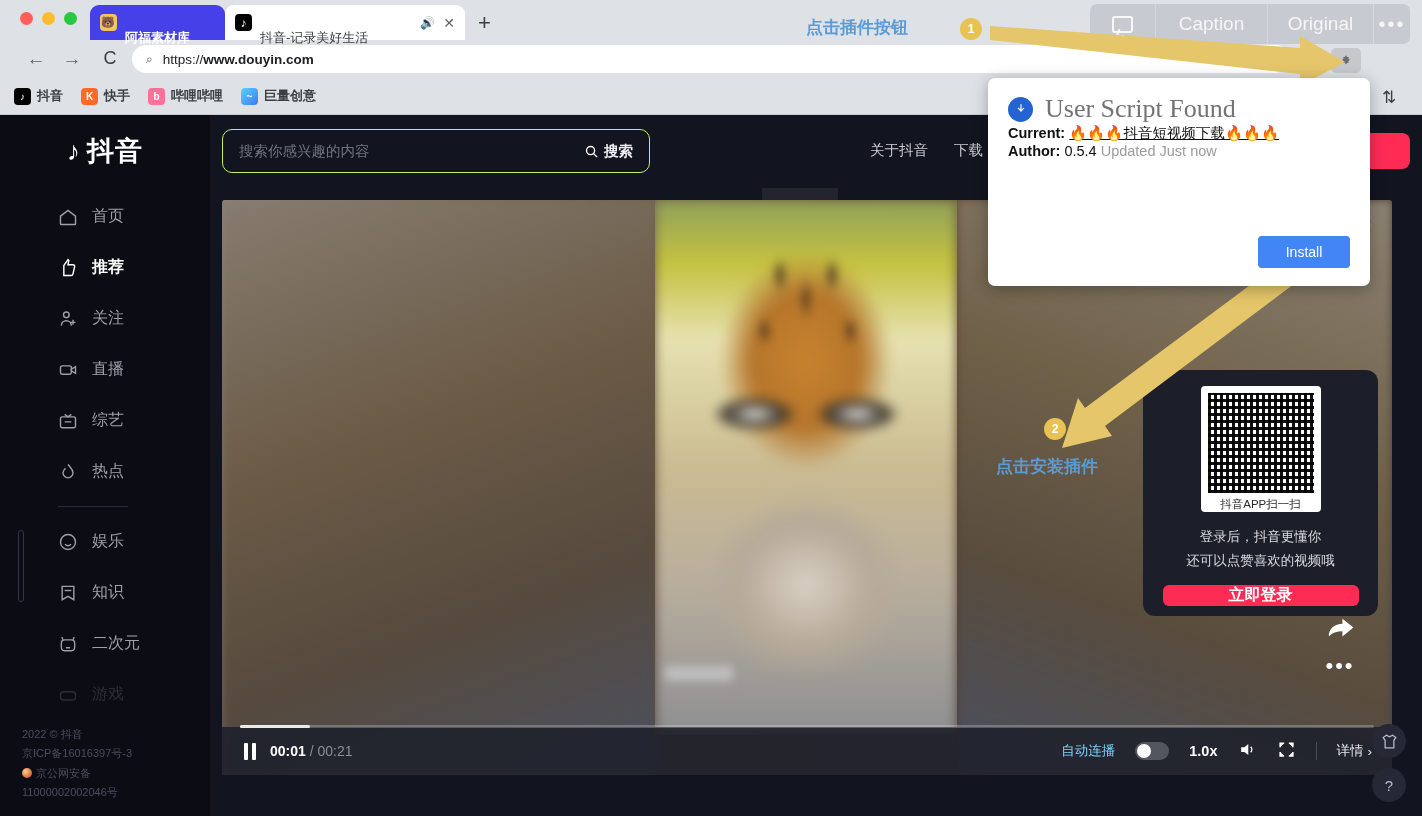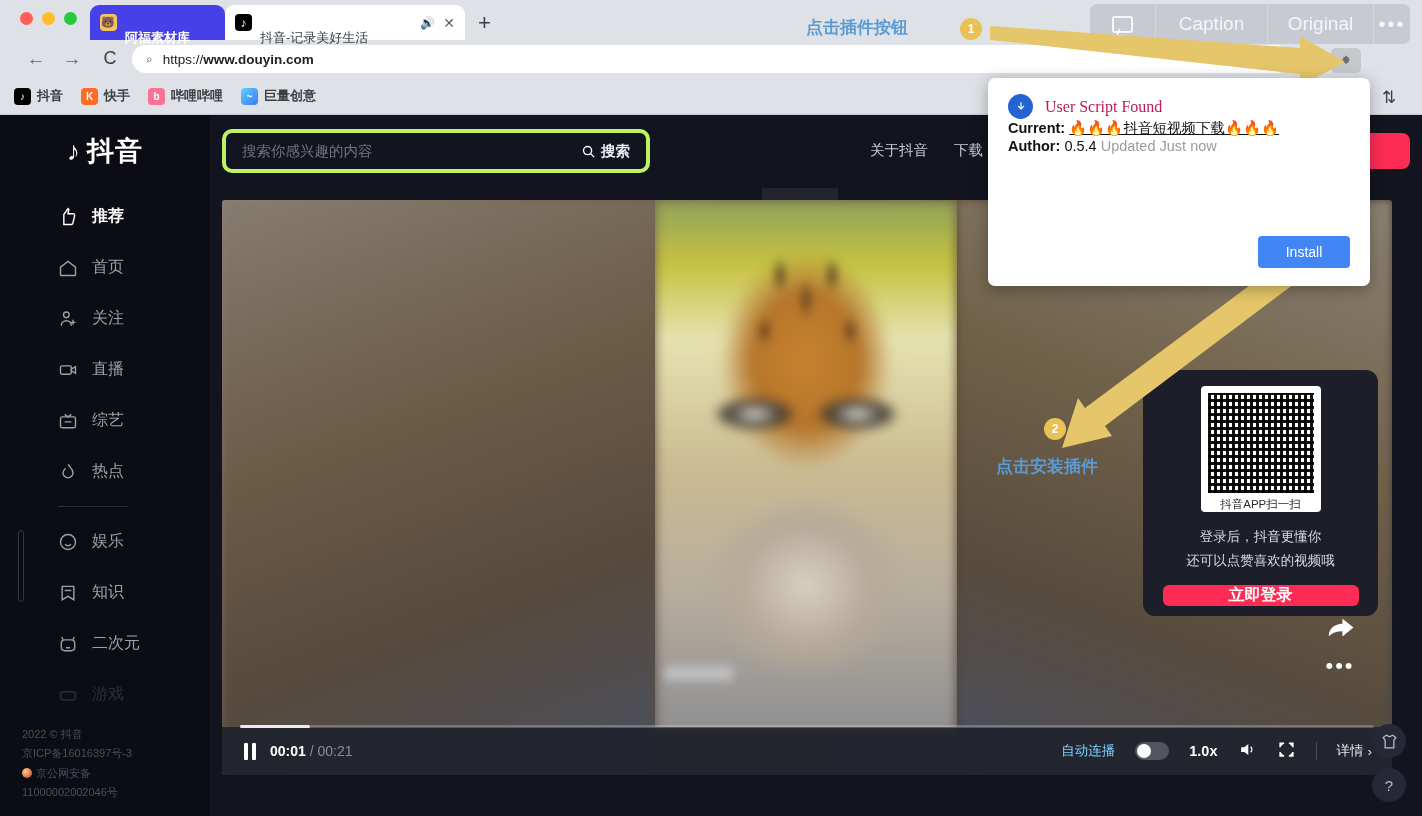--- a/index.html
+++ b/index.html
@@ -90,21 +90,21 @@
   .sb-scroll { position:absolute; left:18px; top:415px; width:6px; height:72px;
                border:1px solid #34363f; border-radius:3px; }
   .footer { position:absolute; left:22px; bottom:14px; color:#4c4f5c; font-size:11px; line-height:1.75; }
   .footer .gov { display:flex; align-items:center; gap:4px; }
   .gov-dot { width:10px; height:10px; border-radius:50%;
              background:radial-gradient(circle at 35% 35%,#ffd27d,#c0392b); flex:none; }
 
   
   .topbar { position:absolute; left:210px; top:0; width:1212px; height:72px; background:#121420; }
   .search { position:absolute; left:12px; top:14px; width:428px; height:44px;
-            border:4px solid #bef264; border-radius:10px; display:flex; align-items:center;
+            border:1px solid #bef264; border-radius:10px; display:flex; align-items:center;
             padding:0 16px; }
   .search-ph { color:#72757f; font-size:14.5px; }
   .search-btn { margin-left:auto; display:flex; align-items:center; gap:5px;
                 color:#eceef2; font-size:14.5px; font-weight:700; }
   .search-btn svg{ width:15px; height:15px; }
   .topnav { position:absolute; left:660px; top:26px; display:flex; gap:26px;
             color:#c9cbd2; font-size:14.5px; }
   .login-pill { position:absolute; right:12px; top:18px; width:86px; height:36px;
                 background:#fe2c55; border-radius:8px; }
 
@@ -201,21 +201,21 @@
           display:flex; align-items:center; justify-content:center; color:#b9bcc5; font-size:15px; }
   .fbtn svg { width:19px; height:19px; fill:none; stroke:#b9bcc5; stroke-width:1.6; }
 
   
   .popup { position:absolute; left:988px; top:78px; width:382px; height:208px;
            background:#fff; border-radius:7px; box-shadow:0 3px 16px rgba(0,0,0,.3); padding:16px 20px; }
   .pop-head { display:flex; align-items:center; gap:12px; }
   .pop-badge { width:25px; height:25px; border-radius:50%; background:#2364d2;
                display:flex; align-items:center; justify-content:center; flex:none; }
   .pop-badge svg { width:14px; height:14px; fill:#fff; }
-  .pop-title { font-family:"Liberation Serif","DejaVu Serif",serif; font-size:16px; color:#be185d; }
+  .pop-title { font-family:"Liberation Serif","DejaVu Serif",serif; font-size:26px; color:#737373; }
   .pop-row { font-size:14.5px; color:#111; }
   .pop-row b { font-weight:700; }
   .pop-link { color:#111; text-decoration:underline; }
   .pop-upd { color:#9b9b9b; }
   .install { position:absolute; right:20px; bottom:18px; width:92px; height:32px;
              background:#4285f4; border-radius:4px; color:#fff; font-size:14px;
              display:flex; align-items:center; justify-content:center; }
 
   
   .ann-txt { position:absolute; color:#5b9bd5; font-size:17px; font-weight:700; white-space:nowrap; }
@@ -300,31 +300,31 @@
 
   <div class="page">
 
     <div class="sidebar">
       <div class="logo">
         <span class="logo-note">♪</span>
         <span>抖音</span>
       </div>
 
       <div class="navlist">
+        <div class="navitem">
+          <svg viewBox="0 0 24 24" fill="none" stroke="currentColor" stroke-width="1.7">
+              <path d="M3 11l9-7 9 7v9a1 1 0 01-1 1H4a1 1 0 01-1-1z"></path>
+            </svg>
+          <span>首页</span>
+        </div>
         <div class="navitem active">
           <svg viewBox="0 0 24 24" fill="none" stroke="currentColor" stroke-width="1.7">
               <path d="M7 21V9l5-7 1 1-1 5h6a2 2 0 012 2l-2 9a2 2 0 01-2 2z"></path>
             </svg>
           <span>推荐</span>
-        </div>
-        <div class="navitem">
-          <svg viewBox="0 0 24 24" fill="none" stroke="currentColor" stroke-width="1.7">
-              <path d="M3 11l9-7 9 7v9a1 1 0 01-1 1H4a1 1 0 01-1-1z"></path>
-            </svg>
-          <span>首页</span>
         </div>
         <div class="navitem">
           <svg viewBox="0 0 24 24" fill="none" stroke="currentColor" stroke-width="1.7">
               <circle cx="10" cy="7" r="3.4"></circle>
               <path d="M4 20c0-3.6 2.8-6 6-6s6 2.4 6 6M18 13v6M15 16h6"></path>
             </svg>
           <span>关注</span>
         </div>
         <div class="navitem">
           <svg viewBox="0 0 24 24" fill="none" stroke="currentColor" stroke-width="1.7">

